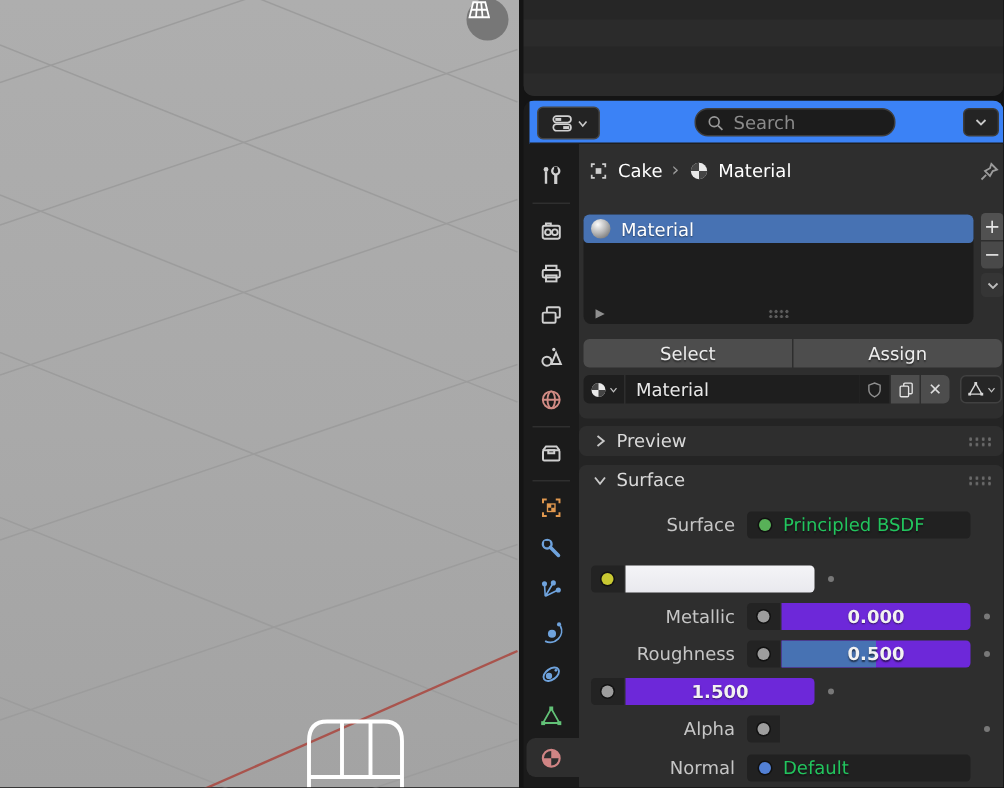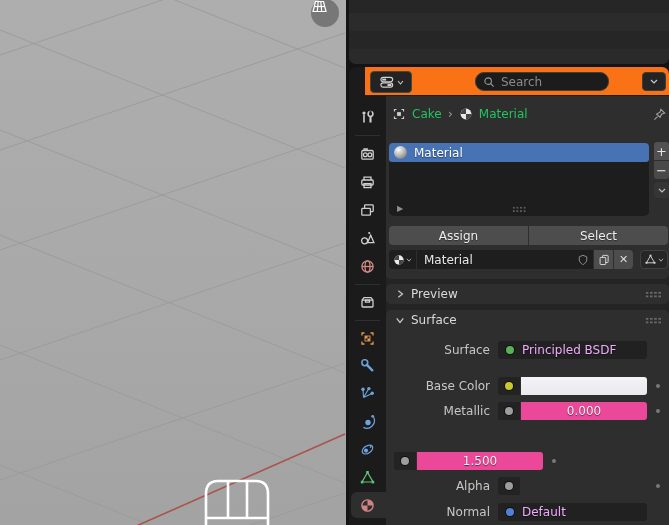--- a/index.html
+++ b/index.html
@@ -16,21 +16,21 @@
   .nav-gizmo{position:absolute;left:311px;top:-1px;width:28px;height:28px;border-radius:50%;
     background:rgba(105,105,105,.8);display:grid;place-items:center;}
   
   .outliner{position:absolute;left:349px;top:0;right:0;height:64px;background:#262626;
     border-radius:0 0 7px 7px;overflow:hidden;}
   .outliner .r1{position:absolute;left:0;right:0;top:13px;height:18px;background:#2b2b2b;}
   .outliner .r2{position:absolute;left:0;right:0;top:49px;height:15px;background:#2a2a2a;}
   
   .props{position:absolute;left:349px;top:67px;right:0;bottom:0;background:#1b1b1b;
     border-radius:7px 7px 0 0;overflow:hidden;}
-  .props-header{position:absolute;left:16px;top:0;right:0;height:28px;background:#f97316;
+  .props-header{position:absolute;left:4px;top:0;right:0;height:28px;background:#3b82f6;
     border-bottom:1px solid #1f1f1f;}
   .editor-type{position:absolute;left:5px;top:4px;width:40px;height:20px;background:#232323;
     border:1px solid #454545;border-radius:4px;display:flex;align-items:center;justify-content:center;gap:2px;}
   .searchbox{position:absolute;left:110px;top:5px;width:118px;height:17px;background:#1c1c1c;
     border:1px solid #3e3e3e;border-radius:9px;display:flex;align-items:center;gap:6px;padding:0 7px;color:#8b8b8b;}
   .hdr-menu{position:absolute;right:3px;top:5px;width:22px;height:17px;background:#242424;
     border:1px solid #3c3c3c;border-radius:4px;display:grid;place-items:center;}
   
   .tabcol{position:absolute;left:0;top:29px;width:37px;bottom:0;background:#1b1b1b;}
   .tab{position:absolute;left:0;width:37px;height:26px;display:grid;place-items:center;}
@@ -80,30 +80,30 @@
   .db-x{width:19px;background:#4d4d4d;margin-left:1px;border-radius:0 4px 4px 0;display:grid;place-items:center;
     color:#dddddd;font-size:11px;}
   .db-gap{width:7px;}
   .db-link{width:28px;background:#262626;border:1px solid #414141;border-radius:4px;
     display:flex;align-items:center;justify-content:center;gap:1px;box-sizing:border-box;}
   
   .prow{position:absolute;left:0;right:0;height:18px;display:flex;align-items:center;}
   .plabel{width:104px;text-align:right;color:#c6c6c6;}
   .pfield{width:149px;margin-left:8px;height:18px;display:flex;}
   .menufield{flex:1;background:#212121;border-radius:3px;display:flex;align-items:center;gap:8px;padding-left:8px;
-    color:#f0abfc;text-shadow:0 1px 1px rgba(0,0,0,.4);}
+    color:#22c55e;text-shadow:0 1px 1px rgba(0,0,0,.4);}
   .sock{width:8px;height:8px;border-radius:50%;box-shadow:0 0 0 1px #111;}
   .chip{width:22px;background:#232323;border-radius:3px 0 0 3px;margin-right:1px;display:grid;place-items:center;}
-  .slider{flex:1;position:relative;background:#ec4899;border-radius:0 3px 3px 0;overflow:hidden;}
+  .slider{flex:1;position:relative;background:#6d28d9;border-radius:0 3px 3px 0;overflow:hidden;font-weight:bold;}
   .slider .fill{position:absolute;left:0;top:0;bottom:0;background:#4772b3;}
   .slider .val{position:absolute;left:0;right:0;top:0;bottom:0;display:grid;place-items:center;color:#f2f2f2;
     text-shadow:0 1px 1px rgba(0,0,0,.55);}
   .swatch{flex:1;border-radius:0 3px 3px 0;background:linear-gradient(180deg,#f2f2f5,#e2e2e8);}
   .deco{width:4px;height:4px;border-radius:50%;background:#787878;margin-left:9px;}
-  .tx{color:#22c55e;}
+  .tx{color:#ffffff;}
 </style>
 </head>
 <body>
 
 <div class="viewport">
   <svg width="346" height="525" viewBox="0 0 346 525">
 
     <g stroke="#9c9c9c" stroke-width="1">
       <line x1="0" y1="55" x2="345" y2="-62"></line>
       <line x1="0" y1="150" x2="345" y2="33"></line>
@@ -330,22 +330,22 @@
         <div class="sbtn plus">+</div>
         <div class="sbtn minus">−</div>
         <div class="sbtn spec">
           <svg width="8" height="5" viewBox="0 0 8 5">
             <polyline points="1,1 4,4 7,1" fill="none" stroke="#bdbdbd" stroke-width="1.2"></polyline>
           </svg>
         </div>
       </div>
 
       <div class="actions">
+        <button>Select</button>
         <button>Assign</button>
-        <button>Select</button>
       </div>
 
       <div class="dbrow">
         <div class="db-browse">
           <svg width="12" height="12" viewBox="0 0 16 16">
             <circle cx="8" cy="8" r="6.2" fill="#e9e9e9"></circle>
             <path d="M8 8 V1.8 A6.2 6.2 0 0 0 1.8 8 Z" fill="#454545"></path>
             <path d="M8 8 V14.2 A6.2 6.2 0 0 0 14.2 8 Z" fill="#454545"></path>
           </svg>
           <svg width="6" height="4" viewBox="0 0 7 5">
@@ -403,21 +403,20 @@
         <div class="plabel">Surface</div>
         <div class="pfield">
           <div class="menufield">
             <span class="sock" style="background: rgb(88, 177, 88);"></span>
             <span>Principled BSDF</span>
           </div>
         </div>
       </div>
 
       <div class="prow" style="top:67px">
-        <div class="plabel">Base Color</div>
         <div class="pfield">
           <div class="chip">
             <span class="sock" style="background: rgb(200, 200, 50);"></span>
           </div>
           <div class="swatch" style="background: linear-gradient(rgb(244, 244, 247), rgb(233, 233, 238));"></div>
         </div>
         <div class="deco"></div>
       </div>
 
       <div class="prow" style="top:92px">
@@ -427,20 +426,33 @@
             <span class="sock" style="background: rgb(157, 157, 157);"></span>
           </div>
           <div class="slider">
             <div class="fill" style="width: 0%;"></div>
             <div class="val">0.000</div>
           </div>
         </div>
         <div class="deco"></div>
       </div>
 
+      <div class="prow" style="top:117px">
+        <div class="plabel">Roughness</div>
+        <div class="pfield">
+          <div class="chip">
+            <span class="sock" style="background: rgb(157, 157, 157);"></span>
+          </div>
+          <div class="slider">
+            <div class="fill" style="width: 50%;"></div>
+            <div class="val">0.500</div>
+          </div>
+        </div>
+        <div class="deco"></div>
+      </div>
 
       <div class="prow" style="top:142px">
         <div class="pfield">
           <div class="chip">
             <span class="sock" style="background: rgb(157, 157, 157);"></span>
           </div>
           <div class="slider">
             <div class="fill" style="width: 0%;"></div>
             <div class="val">1.500</div>
           </div>

